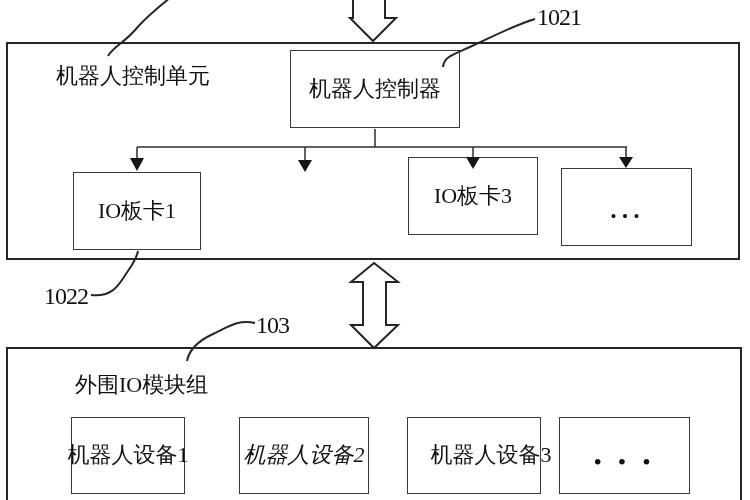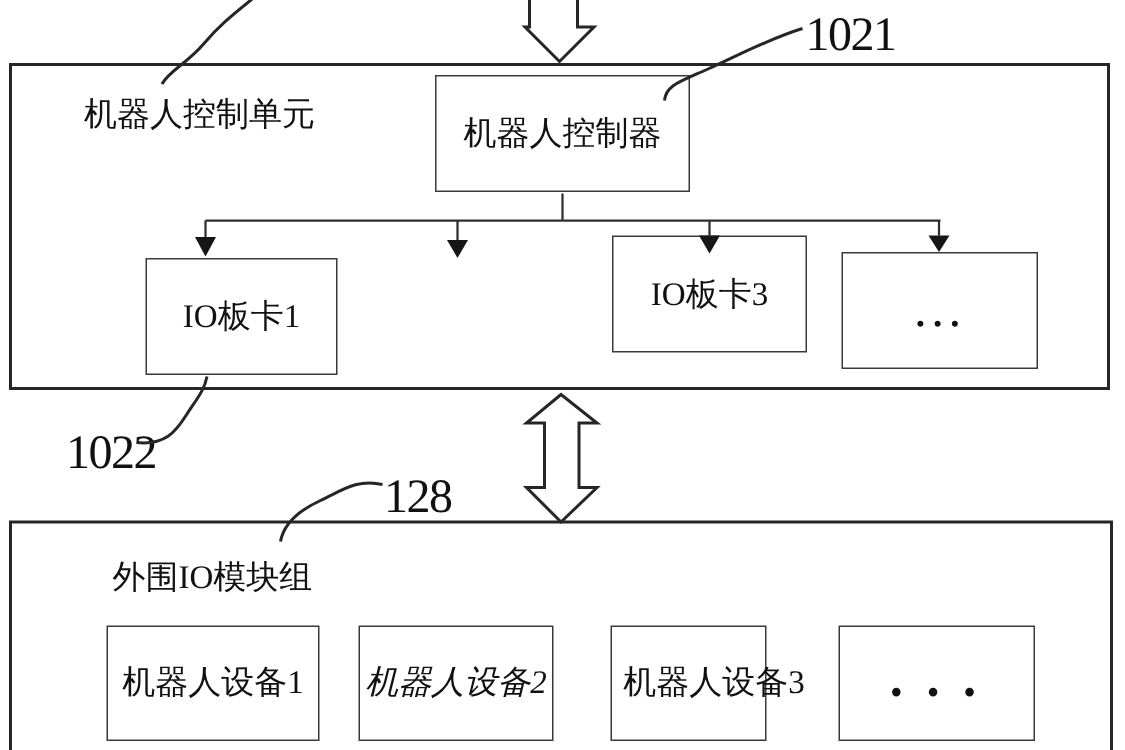--- a/index.html
+++ b/index.html
@@ -12,60 +12,60 @@
     position:absolute;box-sizing:border-box;background:#ffffff;
     display:flex;align-items:center;justify-content:center;
     border:1.5px solid #3a3a3a;font-size:22px;line-height:1.2;white-space:nowrap;
     z-index:2;
   }
   .outer{
     position:absolute;box-sizing:border-box;background:#ffffff;
     border:2px solid #262626;z-index:1;
   }
   .unit-label{position:absolute;font-size:22px;letter-spacing:0px;z-index:3;}
-  .ref-num{position:absolute;font-size:32px;letter-spacing:-1px;z-index:4;}
+  .ref-num{position:absolute;font-size:24px;letter-spacing:-1px;z-index:4;}
   .dots-small{font-size:34px;letter-spacing:3px;}
   .dots-big{font-size:24px;letter-spacing:5px;padding-top:14px;}
 </style>
 </head>
 <body>
 
 <div class="stage">
 
   <div class="outer" style="left:6px;top:42px;width:734px;height:218px;"></div>
   <div class="outer" style="left:6px;top:347px;width:736px;height:160px;"></div>
 
   <span class="unit-label" style="left:75px;top:370px;">外围IO模块组</span>
   <span class="unit-label" style="left:56px;top:61px;">机器人控制单元</span>
 
   <span class="ref-num" style="left:537px;top:4px;">1021</span>
   <span class="ref-num" style="left:44px;top:283px;text-align:right;">1022</span>
-  <span class="ref-num" style="left:256px;top:312px;">128</span>
+  <span class="ref-num" style="left:256px;top:312px;">103</span>
 
   <div class="box" style="left:290px;top:50px;width:170px;height:78px;">
     <span>机器人控制器</span>
   </div>
 
-  <div class="box" style="left:73px;top:172px;width:128px;height:78px;margin-left:24px;">
+  <div class="box" style="left:73px;top:172px;width:128px;height:78px;">
     <span>IO板卡1</span>
   </div>
   <div class="box" style="left:408px;top:157px;width:130px;height:78px;">
     <span>IO板卡3</span>
   </div>
   <div class="box" style="left:561px;top:168px;width:131px;height:78px;">
     <span class="dots-small">...</span>
   </div>
 
-  <div class="box" style="left:71px;top:417px;width:142px;height:77px;">
+  <div class="box" style="left:71px;top:417px;width:114px;height:77px;">
     <span>机器人设备1</span>
   </div>
   <div class="box" style="left:239px;top:417px;width:130px;height:77px;font-style:italic;">
     <span>机器人设备2</span>
   </div>
-  <div class="box" style="left:407px;top:417px;width:104px;height:77px;padding-left:34px;">
+  <div class="box" style="left:407px;top:417px;width:134px;height:77px;padding-left:34px;">
     <span>机器人设备3</span>
   </div>
   <div class="box" style="left:559px;top:417px;width:131px;height:77px;">
     <span class="dots-big">• • •</span>
   </div>
 
   <svg class="overlay" viewBox="0 0 750 500">
 
     <path d="M171 -3 C155 10 146 17 136 29 C124 43 113 47 108 56" fill="none" stroke="#262626" stroke-width="2"></path>
 

